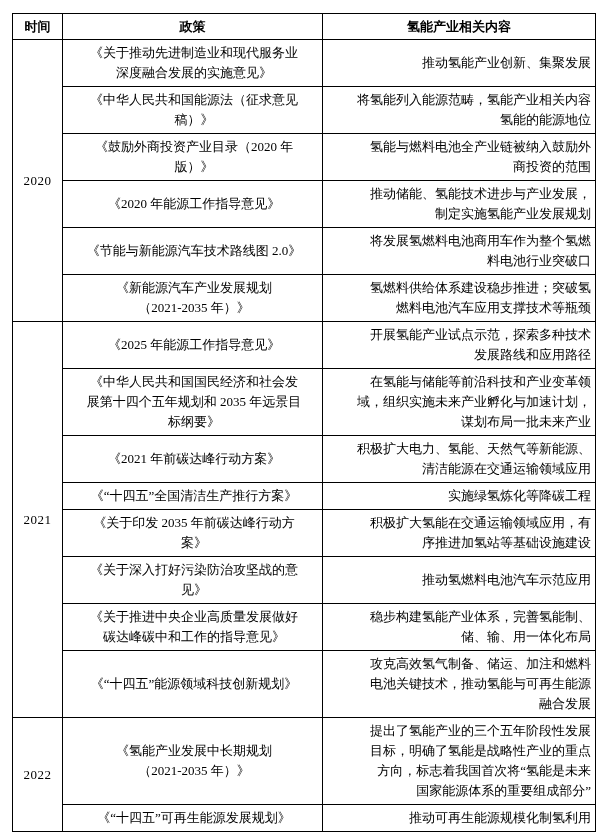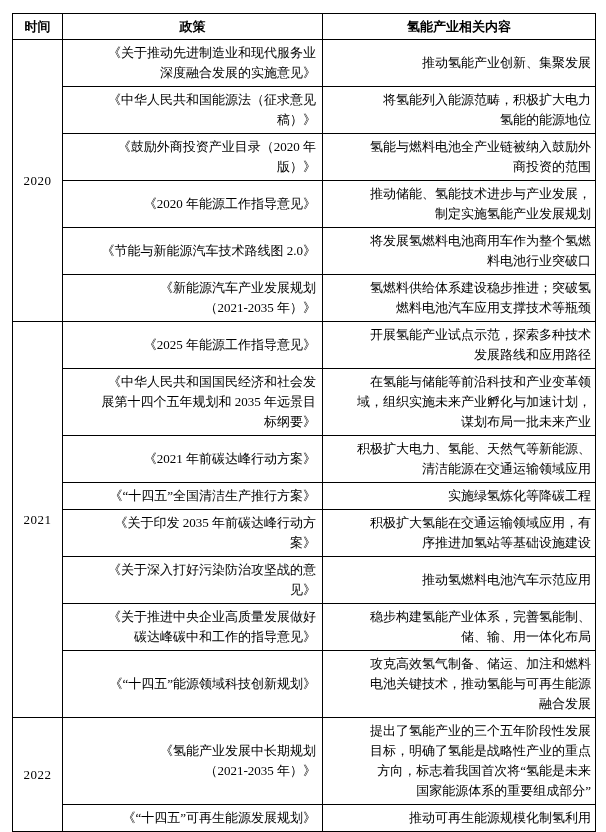--- a/index.html
+++ b/index.html
@@ -36,21 +36,21 @@
     padding: 4px 2px;
     line-height: 17px;
   }
   td.year-cell {
     text-align: center;
     padding: 2px 9px;
     line-height: 20px;
     letter-spacing: 0.5px;
   }
   td.policy-cell {
-    text-align: right;
+    text-align: center;
     padding: 3px 6px 3px 9px;
     line-height: 20px;
     white-space: pre-line;
   }
   td.content-cell {
     text-align: right;
     padding: 3px 4px 3px 8px;
     line-height: 20px;
     white-space: pre-line;
   }
@@ -75,21 +75,21 @@
     <tbody>
         <tr>
           <td class="year-cell" rowspan="6">2020</td>
           <td class="policy-cell">《关于推动先进制造业和现代服务业
 深度融合发展的实施意见》</td>
           <td class="content-cell">推动氢能产业创新、集聚发展</td>
         </tr>
         <tr>
           <td class="policy-cell">《中华人民共和国能源法（征求意见
 稿）》</td>
-          <td class="content-cell">将氢能列入能源范畴，积极扩大电力
+          <td class="content-cell">将氢能列入能源范畴，氢能产业相关内容
 氢能的能源地位</td>
         </tr>
         <tr>
           <td class="policy-cell">《鼓励外商投资产业目录（2020 年
 版）》</td>
           <td class="content-cell">氢能与燃料电池全产业链被纳入鼓励外
 商投资的范围</td>
         </tr>
         <tr>
           <td class="policy-cell">《2020 年能源工作指导意见》</td>

